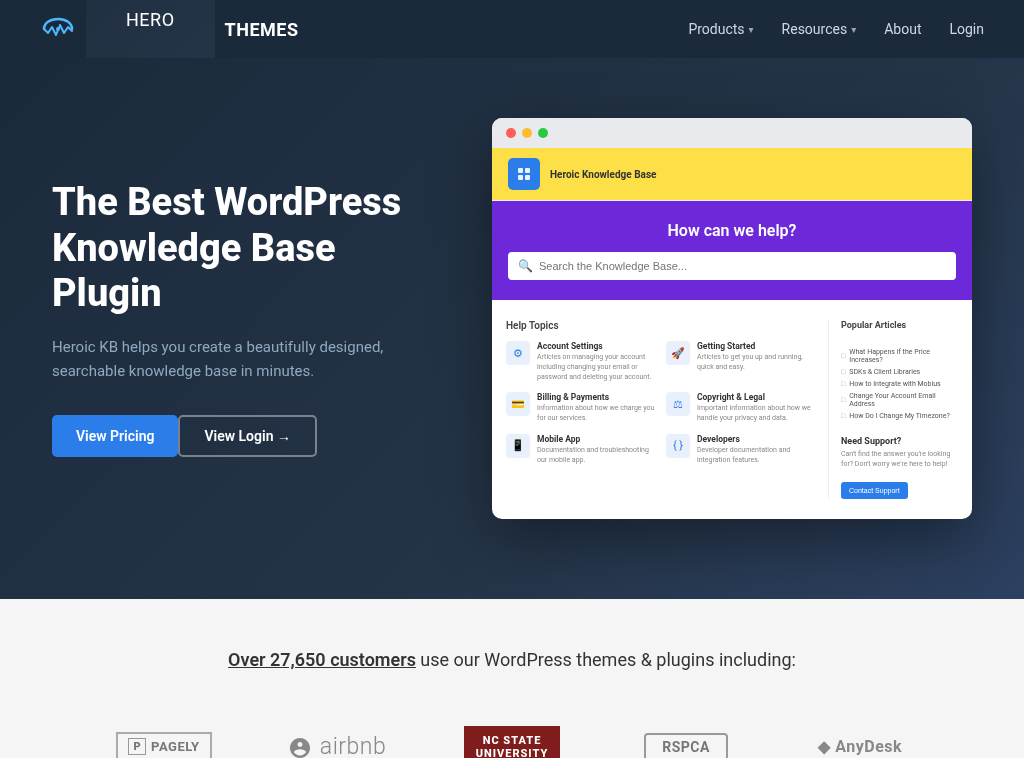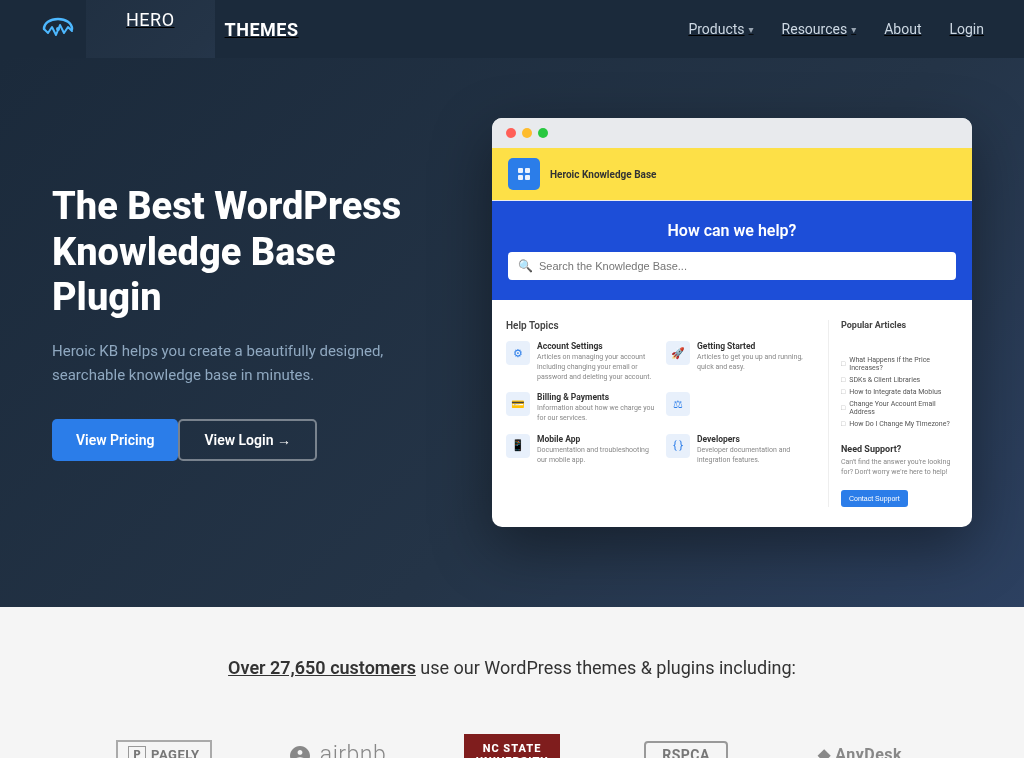--- a/index.html
+++ b/index.html
@@ -6,21 +6,20 @@
     body { font-family: -apple-system, BlinkMacSystemFont, 'Segoe UI', Roboto, sans-serif; background: #f5f5f5; }
 
     
     nav {
       background: #1b2a3b;
       display: flex;
       align-items: center;
       justify-content: space-between;
       padding: 0 40px;
       height: 58px;
-      text-decoration: underline;
     }
     .nav-logo {
       display: flex;
       align-items: center;
       gap: 10px;
       color: #fff;
       font-size: 18px;
       font-weight: 700;
       letter-spacing: 0.5px;
     }
@@ -147,21 +146,21 @@
       color: #fff; font-size: 16px;
     }
     .kb-logo-text {
       font-size: 10px;
       font-weight: 700;
       color: #333;
       line-height: 1.3;
     }
 
     .kb-search-area {
-      background: #1d4ed8;
+      background: #6d28d9;
       padding: 20px 16px;
       text-align: center;
     }
     .kb-search-area h2 {
       color: #fff;
       font-size: 16px;
       font-weight: 600;
       margin-bottom: 12px;
     }
     .kb-search-bar {
@@ -235,21 +234,21 @@
       width: 130px;
       flex-shrink: 0;
       margin-left: 12px;
       border-left: 1px solid #eee;
       padding-left: 12px;
     }
     .kb-sidebar h3 {
       font-size: 9px;
       color: #444;
       font-weight: 700;
-      margin-bottom: 24px;
+      margin-bottom: 16px;
     }
     .kb-sidebar ul {
       list-style: none;
       margin-bottom: 14px;
     }
     .kb-sidebar ul li {
       font-size: 7px;
       color: #555;
       padding: 2px 0;
       display: flex;
@@ -444,20 +443,24 @@
           </div>
           <div class="kb-item">
             <div class="kb-item-icon">💳</div>
             <div class="kb-item-text">
               <h4>Billing &amp; Payments</h4>
               <p>Information about how we charge you for our services.</p>
             </div>
           </div>
           <div class="kb-item">
             <div class="kb-item-icon">⚖</div>
+            <div class="kb-item-text">
+              <h4>Copyright &amp; Legal</h4>
+              <p>Important information about how we handle your privacy and data.</p>
+            </div>
           </div>
           <div class="kb-item">
             <div class="kb-item-icon">📱</div>
             <div class="kb-item-text">
               <h4>Mobile App</h4>
               <p>Documentation and troubleshooting our mobile app.</p>
             </div>
           </div>
           <div class="kb-item">
             <div class="kb-item-icon">{ }</div>
@@ -467,21 +470,21 @@
             </div>
           </div>
         </div>
       </div>
 
       <div class="kb-sidebar">
         <h3>Popular Articles</h3>
         <ul>
           <li>What Happens if the Price Increases?</li>
           <li>SDKs &amp; Client Libraries</li>
-          <li>How to Integrate data Mobius</li>
+          <li>How to Integrate with Mobius</li>
           <li>Change Your Account Email Address</li>
           <li>How Do I Change My Timezone?</li>
         </ul>
         <div class="need-support">
           <h4>Need Support?</h4>
           <p>Can't find the answer you're looking for? Don't worry we're here to help!</p>
           <button class="contact-btn">Contact Support</button>
         </div>
       </div>
     </div>

